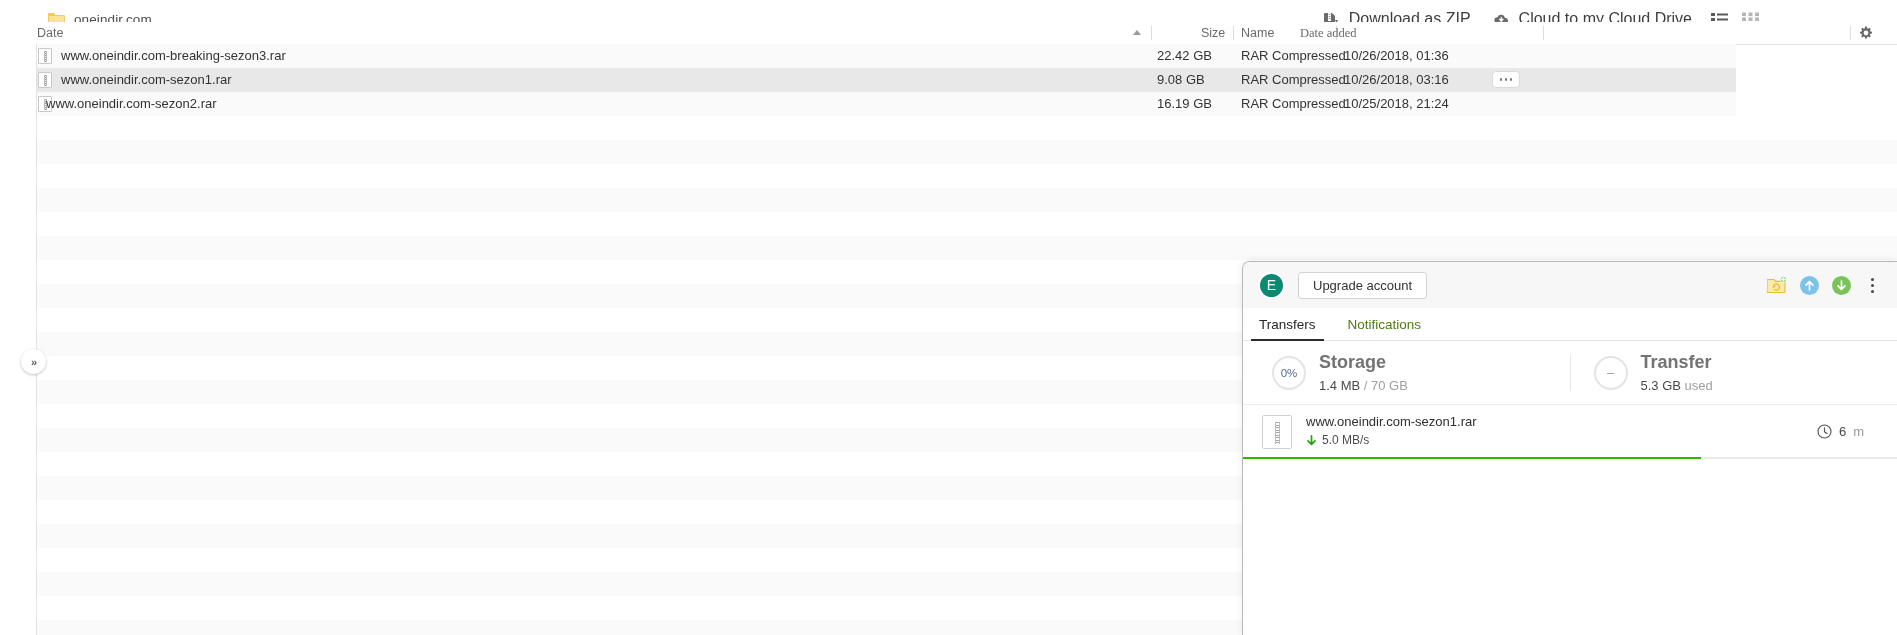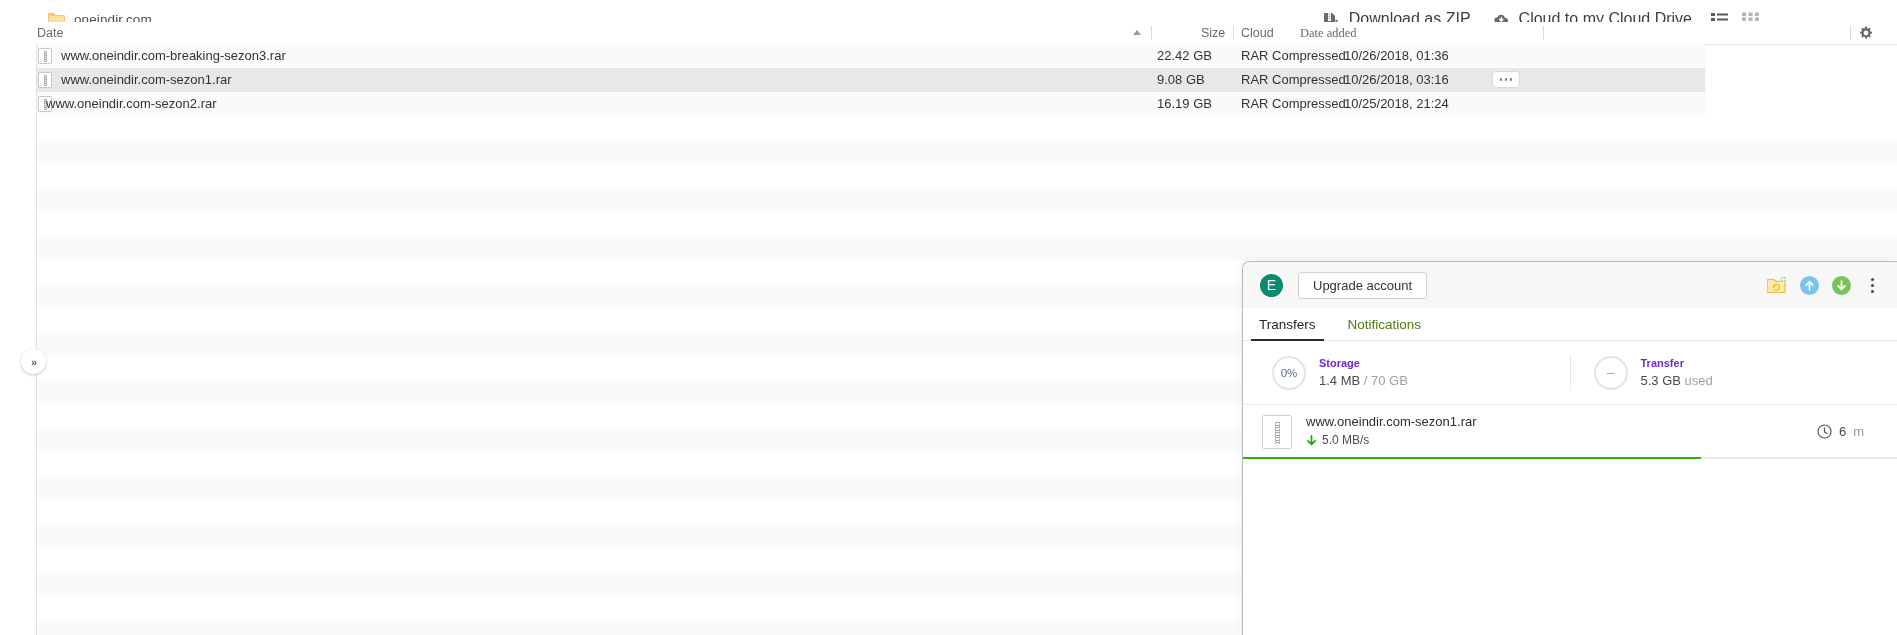--- a/index.html
+++ b/index.html
@@ -151,20 +151,21 @@
     position: absolute;
     left: 36px; top: 0;
     width: 1px; height: 591px;
     background: #e3e3e3;
     z-index: 5;
   }
   .row {
     position: relative;
     height: 24px;
     width: 1705px;
+    padding-left: 31px;
   }
   .row.odd  { background: #fafafa; }
   .row.sel  { background: #e8e8e8; }
   .row .c {
     position: absolute;
     top: 0;
     height: 24px;
     line-height: 24px;
     font-size: 13px;
     color: #333333;
@@ -360,22 +361,22 @@
     display: flex;
     align-items: center;
     justify-content: center;
     font-size: 11.5px;
     color: #5b6b8c;
     flex: none;
   }
   .ring.dash { color: #8a9ab8; font-size: 13px; }
   .stat-txt { line-height: 1.5; }
   .stat-title {
-    font-size: 11px;
-    color: #6d28d9;
+    font-size: 18px;
+    color: #737373;
     font-weight: bold;
   }
   .stat-val {
     font-size: 13px;
     color: #4a4a4a;
   }
   .stat-val .muted { color: #a0a0a0; }
   .stats-div {
     width: 1px; height: 36px;
     background: #e8e8e8;
@@ -509,21 +510,21 @@
 
     </div>
   </div>
 
   <div class="colhead">
     <div class="cell" style="left:37px;">Date</div>
     <div class="sort-caret" style="left:1133px;"></div>
     <div class="vdiv" style="left:1151px;"></div>
     <div class="cell" style="left:1157px;margin-left:44px;">Size</div>
     <div class="vdiv" style="left:1233px;"></div>
-    <div class="cell" style="left:1241px;">Cloud</div>
+    <div class="cell" style="left:1241px;">Name</div>
     <div class="vdiv" style="left:1336px;"></div>
     <div class="cell" style="left:1300px;font-family:Liberation Serif, serif;">Date added</div>
     <div class="vdiv" style="left:1543px;"></div>
     <div class="vdiv" style="left:1850px;"></div>
     <div class="gear-hd" style="left:1859px;">
       <svg width="14" height="14" viewBox="0 0 14 14">
         <path d="M7 4.6 a2.4 2.4 0 1 0 0 4.8 a2.4 2.4 0 0 0 0 -4.8 z
                  M6.1 0.6 h1.8 l0.25 1.6 l1.15 0.48 l1.3 -0.95 l1.27 1.27 l-0.95 1.3
                  l0.48 1.15 l1.6 0.25 v1.8 l-1.6 0.25 l-0.48 1.15 l0.95 1.3 l-1.27 1.27
                  l-1.3 -0.95 l-1.15 0.48 l-0.25 1.6 h-1.8 l-0.25 -1.6 l-1.15 -0.48

